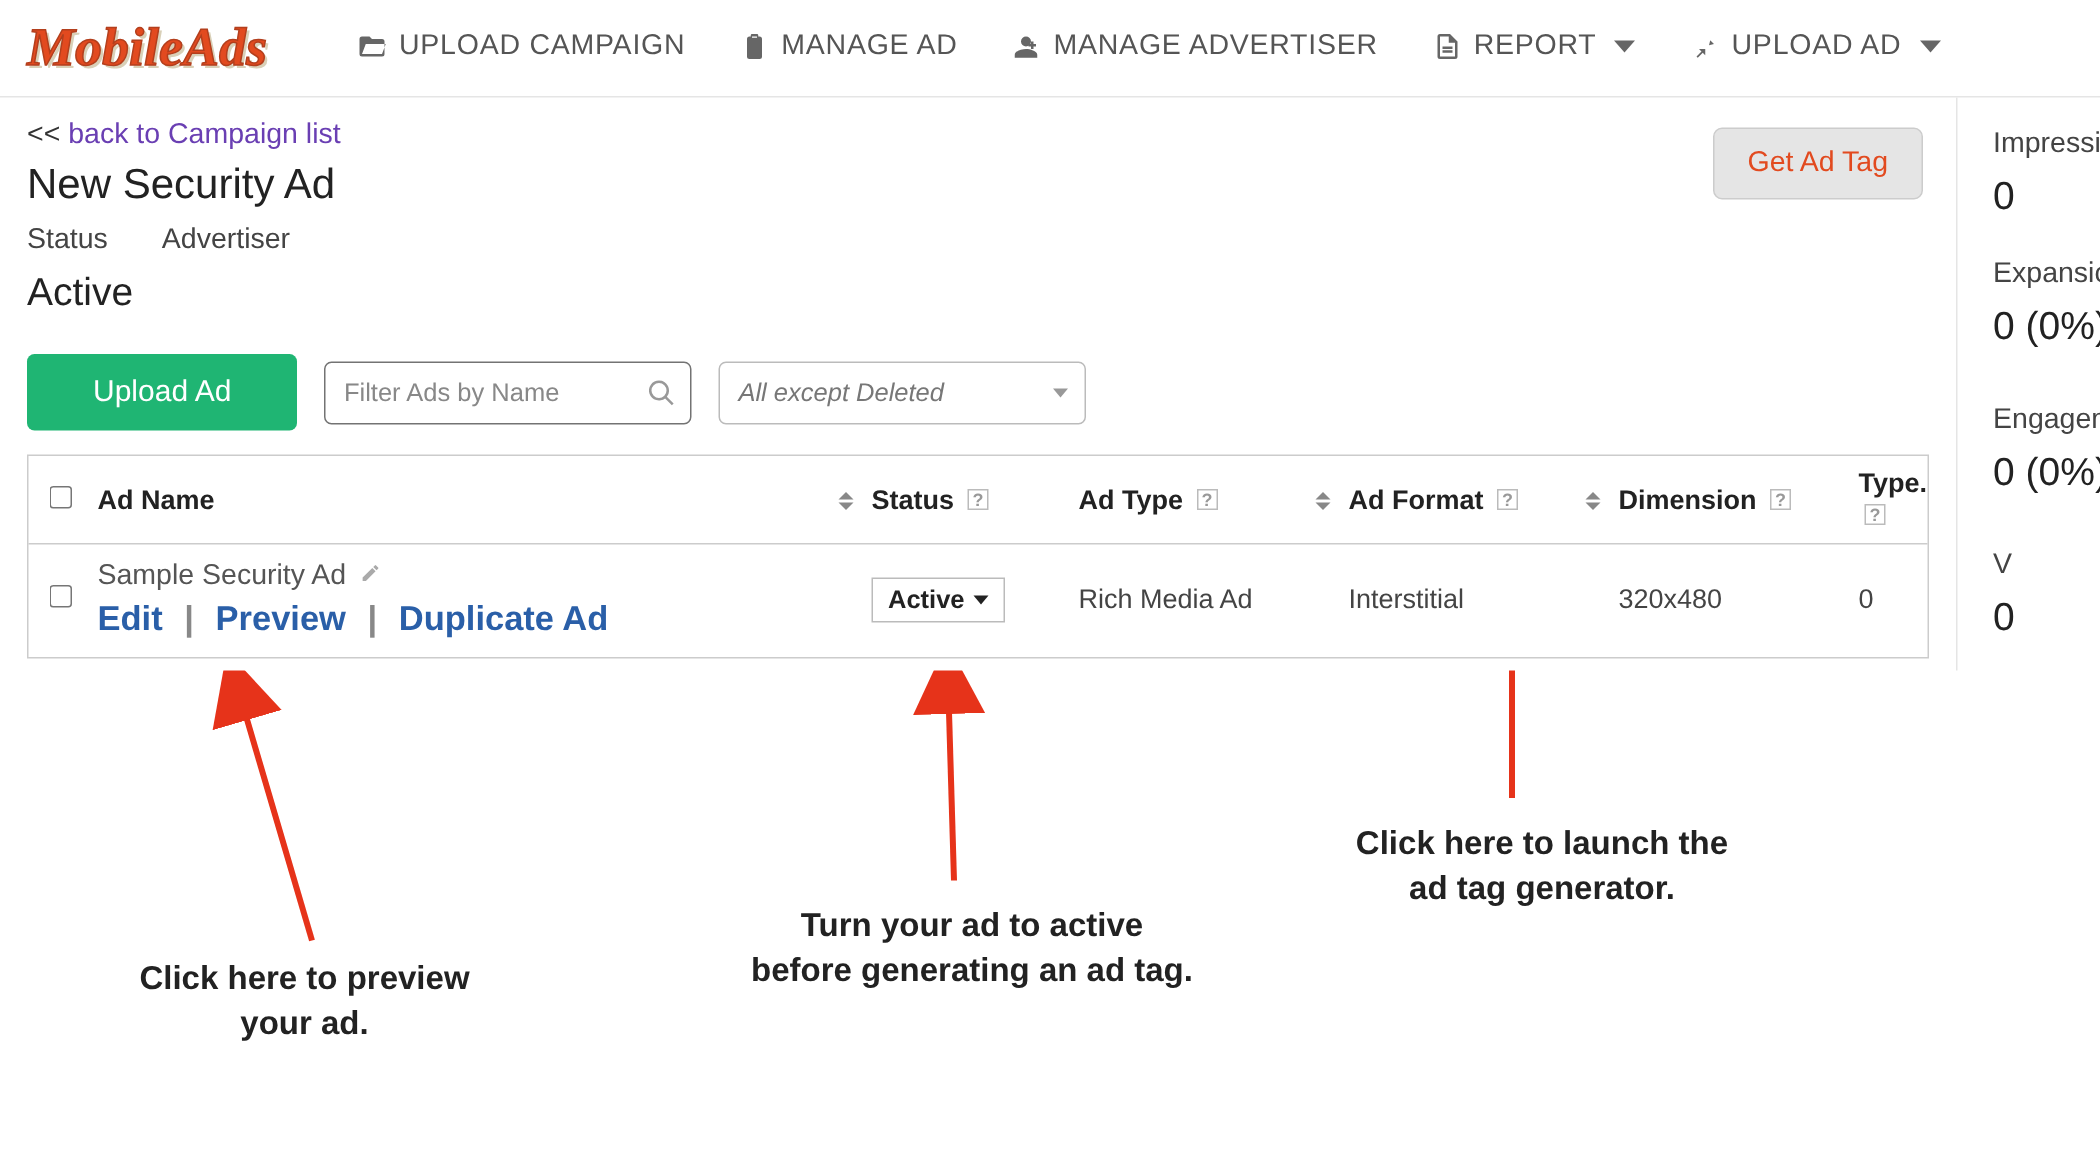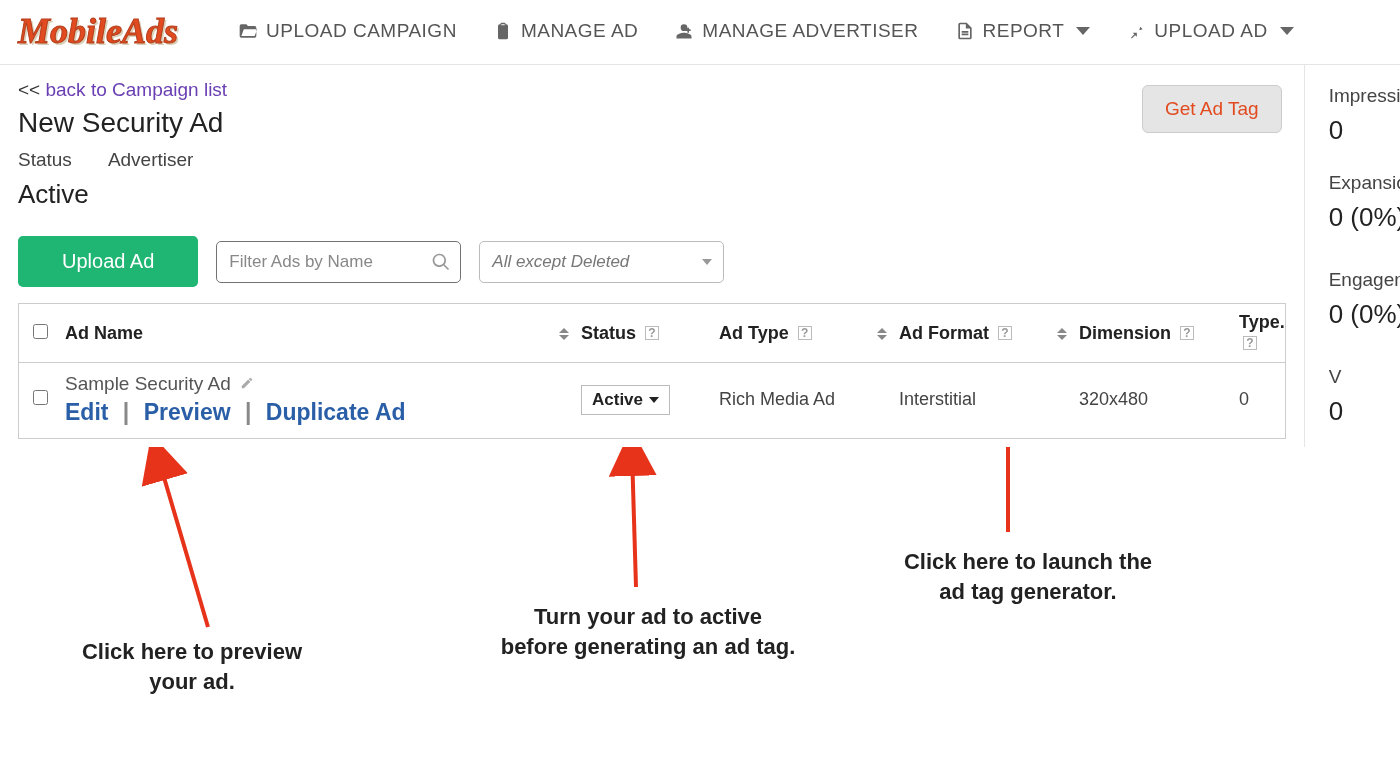--- a/index.html
+++ b/index.html
@@ -415,20 +415,20 @@
           <path d="M0,0 L12,6 L0,12 z" fill="#e6331a"></path>
         </marker>
       </defs>
 
       <line x1="190" y1="180" x2="140" y2="10" stroke="#e6331a" stroke-width="4" marker-end="url(#ah)"></line>
 
       <line x1="618" y1="140" x2="614" y2="5" stroke="#e6331a" stroke-width="4" marker-end="url(#ah)"></line>
 
       <line x1="990" y1="85" x2="990" y2="-320" stroke="#e6331a" stroke-width="4" marker-end="url(#ah)"></line>
     </svg>
-    <div class="annot" style="left:44px;top:190px;width:260px">Click here to preview
+    <div class="annot" style="left:55px;top:190px;width:260px">Click here to preview
 your ad.</div>
     <div class="annot" style="left:860px;top:100px;width:300px">Click here to launch the
 ad tag generator.</div>
     <div class="annot" style="left:465px;top:155px;width:330px">Turn your ad to active
 before generating an ad tag.</div>
   </div>
 </div>
 
 </body></html>

